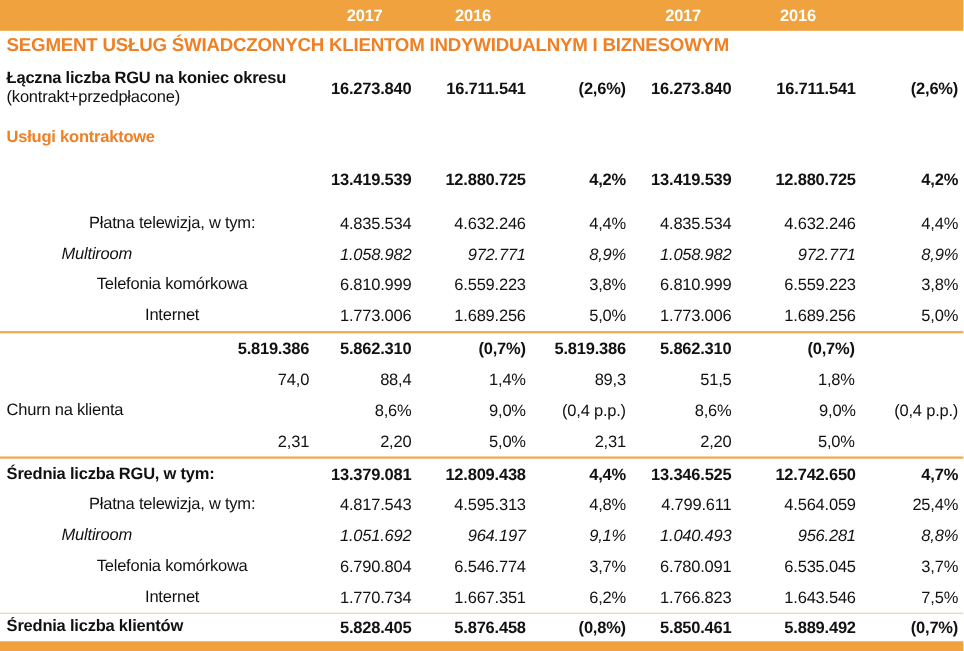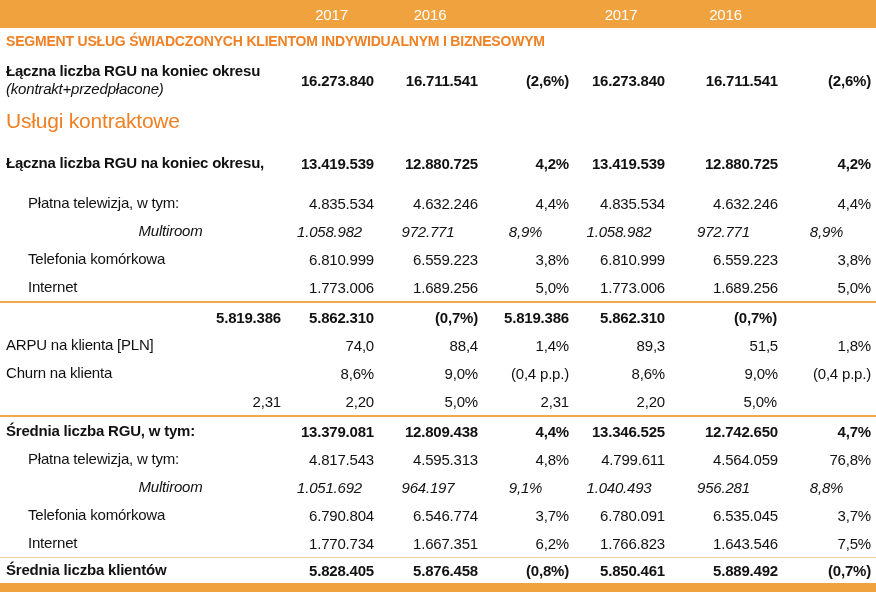--- a/index.html
+++ b/index.html
@@ -21,46 +21,46 @@
   .grid{
     display:grid;
     grid-template-columns:285px 93px 104px 91px 96px 113px 94px;
     align-items:center;
   }
   .thead{
     height:28px;
     background:var(--orange-bar);
   }
   .thead .hcell{
-    color:#ffffff;font-weight:normal;text-align:center;font-size:15px;
+    color:#ffffff;font-weight:bold;text-align:center;font-size:15px;
   }
   .section-title{
     height:26px;display:flex;align-items:center;
-    color:var(--orange-text);font-weight:bold;font-size:14px;
+    color:var(--orange-text);font-weight:bold;font-size:17px;
     padding-left:6px;white-space:nowrap;
   }
   .row{height:28px;}
   .row.two-line{height:52px;}
   .row .label{
     padding-left:6px;white-space:nowrap;overflow:hidden;
     display:flex;flex-direction:column;justify-content:center;line-height:18px;
   }
-  .row .label.ind1{padding-left:28px;}
+  .row .label.ind1{padding-left:28px;text-align:center;}
   .row .label.ind2{padding-left:56px;}
   .row .num{
     text-align:right;padding-right:4px;white-space:nowrap;
   }
   .row .num:last-child{padding-right:5px;}
   .row.bold .label .l1, .row.bold .label .l2.nb, .row.bold .num{font-weight:bold;}
-  .row .label .l2.it{font-style:italic;font-weight:normal;}
-  .row.italic .label .l1, .row.italic .num{font-style:italic;text-align:center;}
+  .row .label .l2.it{font-weight:normal;}
+  .row.italic .label .l1, .row.italic .num{font-style:italic;}
   .row.gap-after{margin-bottom:4px;}
   .subheader{
     height:27px;display:flex;align-items:flex-end;padding-bottom:4px;
-    color:var(--orange-text);font-weight:normal;font-size:21px;
+    color:var(--orange-text);font-weight:bold;font-size:15px;
     padding-left:6px;white-space:nowrap;
   }
   .sep{width:876px;}
   .sep.strong{height:2px;background:var(--sep-strong);}
   .sep.light{height:1px;background:var(--sep-light);}
   .row.last{height:24px;}
   .bottom-bar{
     height:9px;background:var(--orange-bar);margin-top:1px;
   }
 </style>
@@ -90,21 +90,20 @@
         <div class="num">16.273.840</div>
         <div class="num">16.711.541</div>
         <div class="num">(2,6%)</div>
         <div class="num">16.273.840</div>
         <div class="num">16.711.541</div>
         <div class="num">(2,6%)</div>
       </div>
       <div class="subheader">Usługi kontraktowe</div>
       <div class="grid row bold two-line">
         <div class="label">
-          <span class="l1">Łączna liczba RGU na koniec okresu,</span>
         </div>
         <div class="num">13.419.539</div>
         <div class="num">12.880.725</div>
         <div class="num">4,2%</div>
         <div class="num">13.419.539</div>
         <div class="num">12.880.725</div>
         <div class="num">4,2%</div>
       </div>
       <div class="grid row">
         <div class="label ind1">
@@ -153,23 +152,20 @@
       <div class="sep strong"></div>
       <div class="grid row bold">
         <div class="num">5.819.386</div>
         <div class="num">5.862.310</div>
         <div class="num">(0,7%)</div>
         <div class="num">5.819.386</div>
         <div class="num">5.862.310</div>
         <div class="num">(0,7%)</div>
       </div>
       <div class="grid row">
-        <div class="label">
-          <span class="l1">ARPU na klienta [PLN]</span>
-        </div>
         <div class="num">74,0</div>
         <div class="num">88,4</div>
         <div class="num">1,4%</div>
         <div class="num">89,3</div>
         <div class="num">51,5</div>
         <div class="num">1,8%</div>
       </div>
       <div class="grid row">
         <div class="label">
           <span class="l1">Churn na klienta</span>
@@ -203,21 +199,21 @@
       </div>
       <div class="grid row">
         <div class="label ind1">
           <span class="l1">Płatna telewizja, w tym:</span>
         </div>
         <div class="num">4.817.543</div>
         <div class="num">4.595.313</div>
         <div class="num">4,8%</div>
         <div class="num">4.799.611</div>
         <div class="num">4.564.059</div>
-        <div class="num">76,8%</div>
+        <div class="num">25,4%</div>
       </div>
       <div class="grid row italic">
         <div class="label ind2">
           <span class="l1">Multiroom</span>
         </div>
         <div class="num">1.051.692</div>
         <div class="num">964.197</div>
         <div class="num">9,1%</div>
         <div class="num">1.040.493</div>
         <div class="num">956.281</div>

